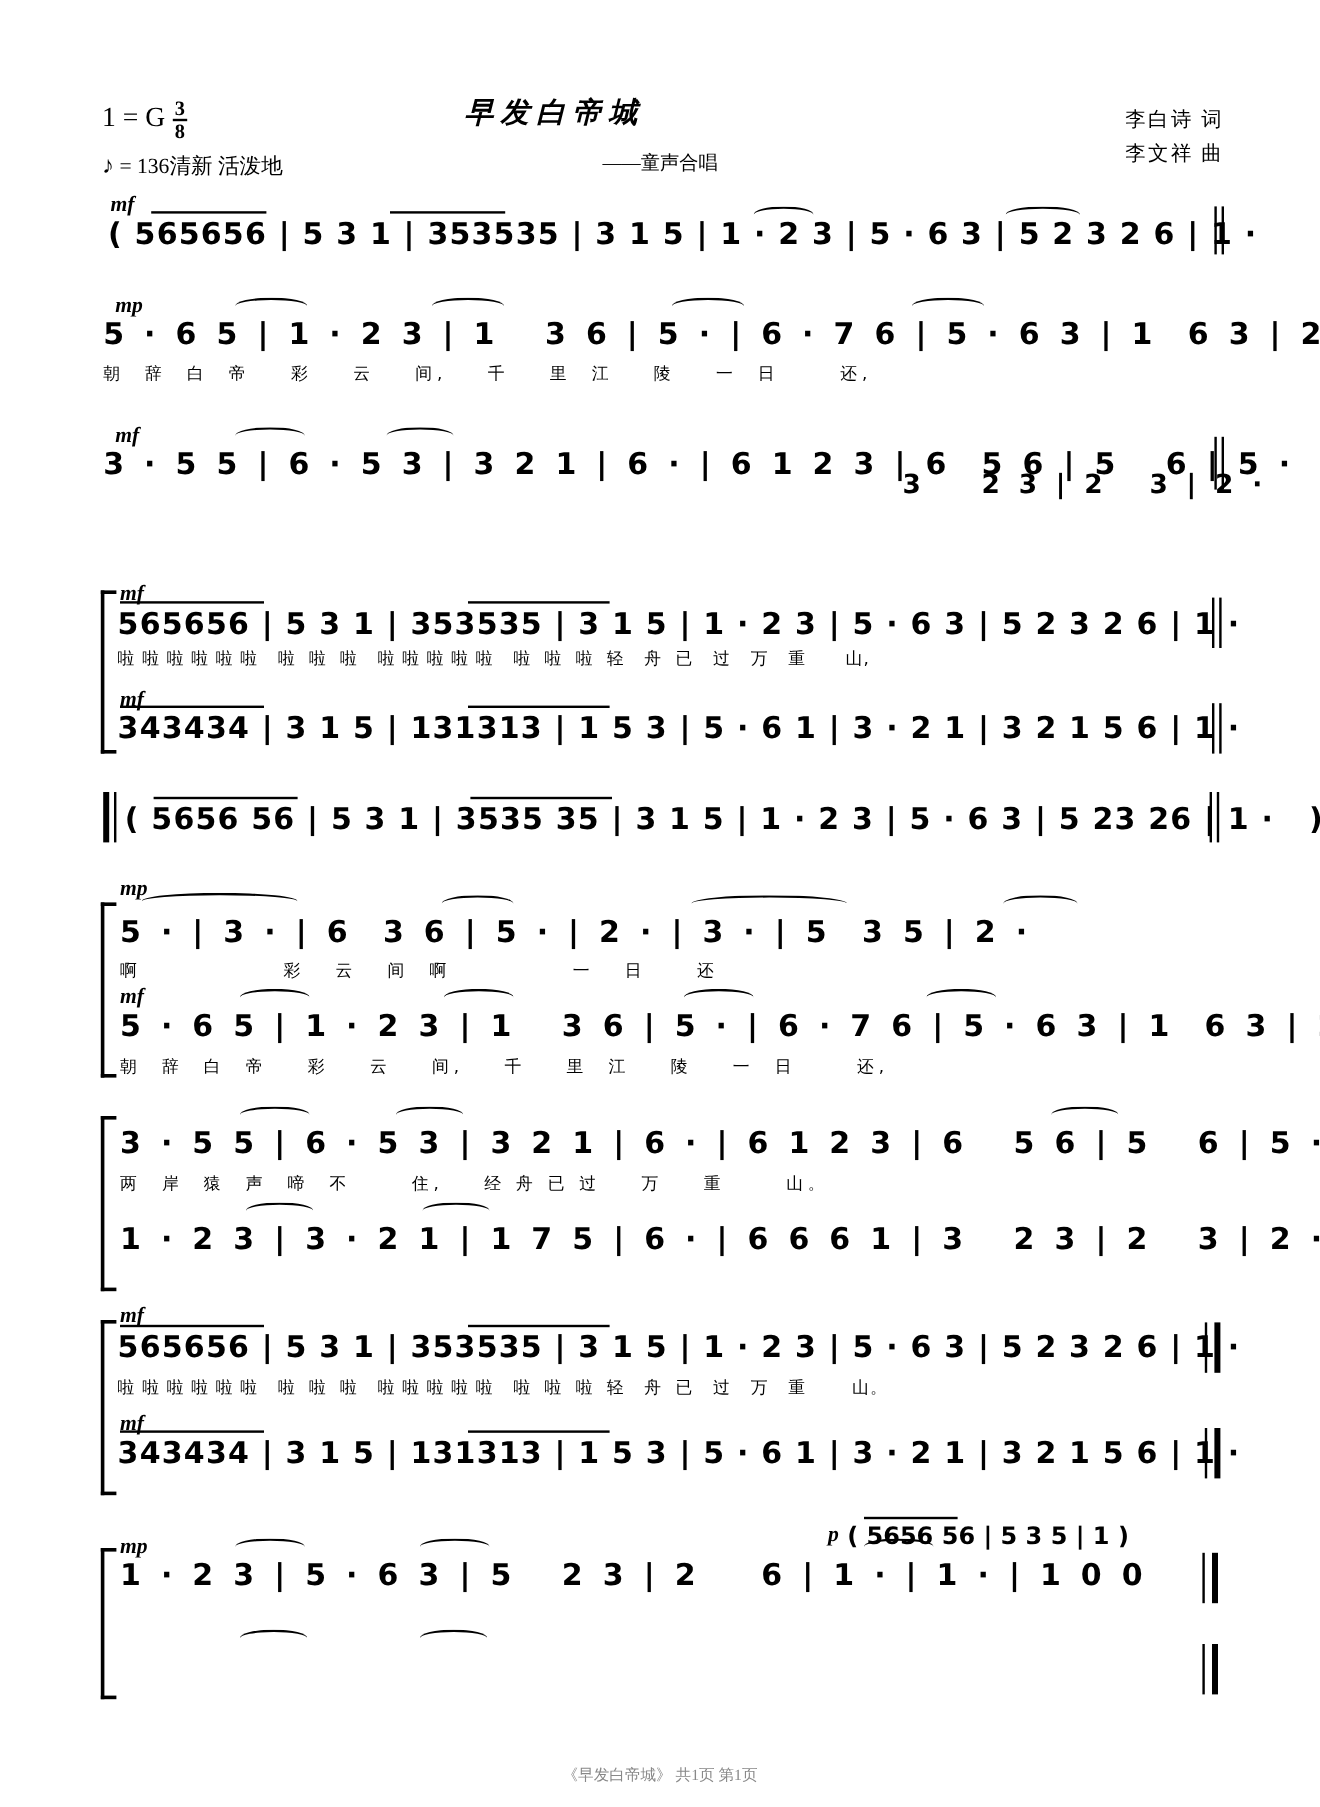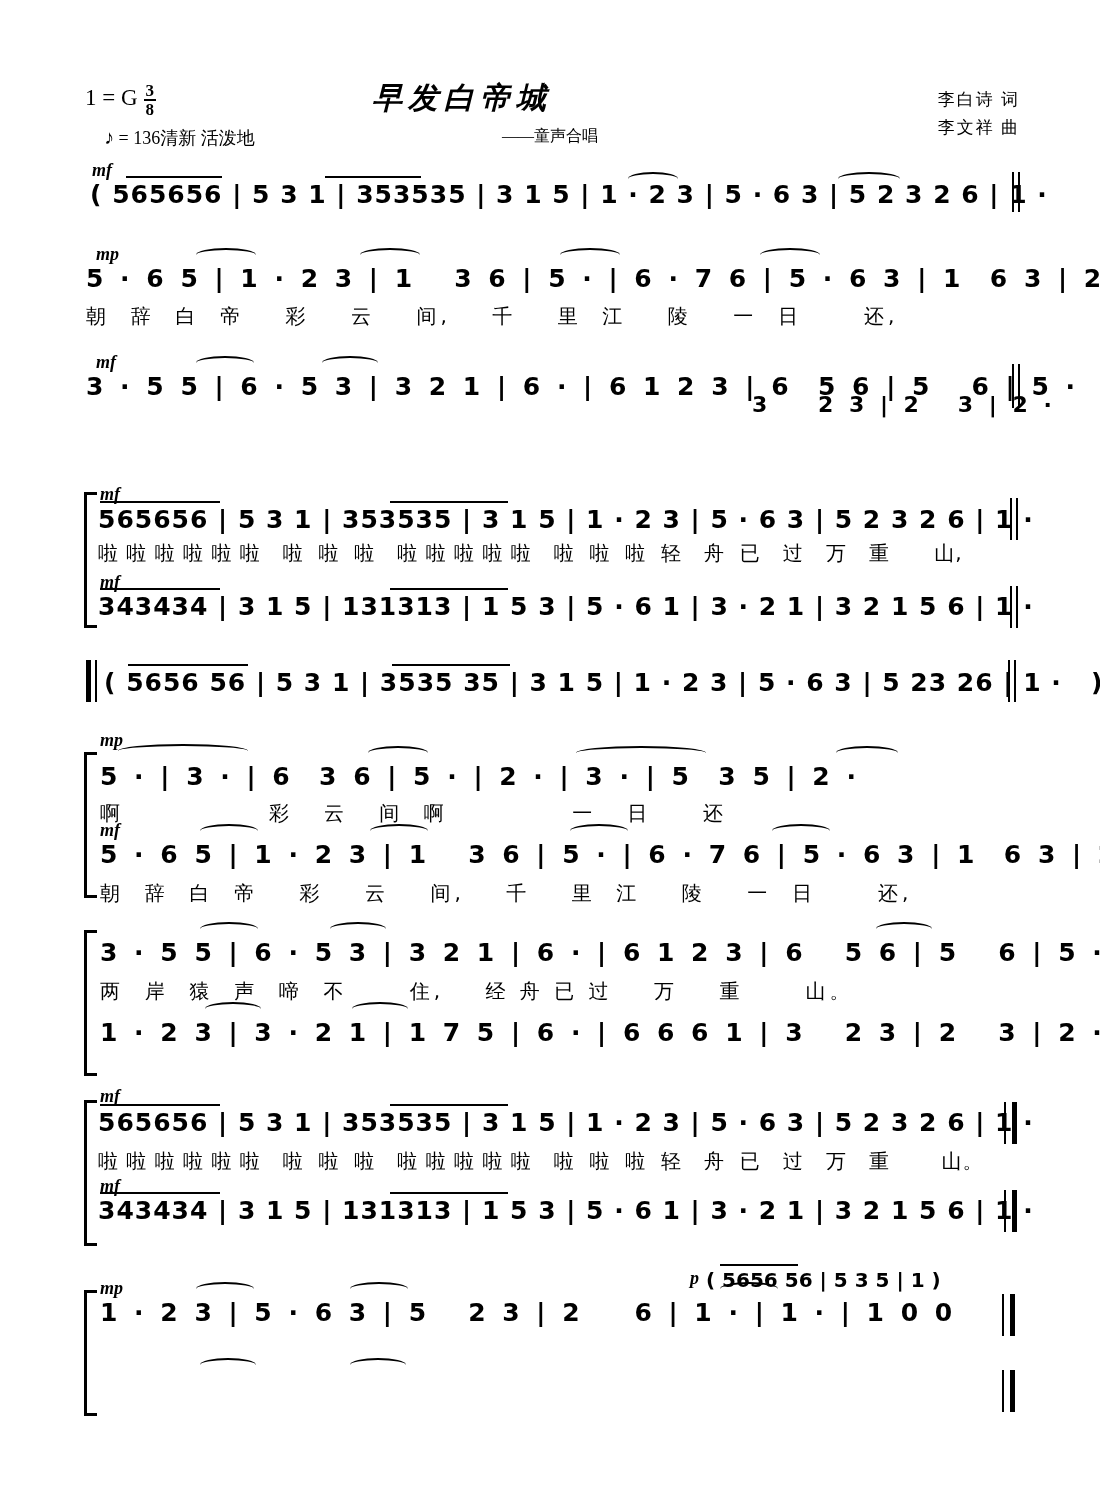--- a/index.html
+++ b/index.html
@@ -4,29 +4,29 @@
 <style>
   html,body{margin:0;padding:0;background:#ffffff;}
   body{width:1100px;height:1506px;position:relative;font-family:"Liberation Serif",serif;color:#000;}
   .page{position:relative;width:1100px;height:1506px;overflow:hidden;}
 
   
   .keysig{position:absolute;left:85px;top:82px;font-size:23px;font-family:"Liberation Serif",serif;}
   .keysig .frac{display:inline-block;vertical-align:middle;margin-left:6px;font-size:15px;line-height:1;text-align:center;}
   .keysig .frac .num{display:block;border-bottom:2px solid #000;padding:0 2px;font-size:17px;font-weight:bold;}
   .keysig .frac .den{display:block;padding:0 2px;font-size:17px;font-weight:bold;}
-  .tempo{position:absolute;left:85px;top:126px;font-size:18px;margin-left:19px;}
+  .tempo{position:absolute;left:85px;top:126px;font-size:18px;}
   .tempo .note{font-size:20px;}
-  .title{position:absolute;left:0;top:78px;width:924px;text-align:center;font-size:30px;font-weight:bold;letter-spacing:6px;font-family:"DejaVu Sans",sans-serif;font-style:italic;}
+  .title{position:absolute;left:0;top:78px;width:924px;text-align:center;font-size:24px;font-weight:bold;letter-spacing:6px;font-family:"DejaVu Sans",sans-serif;font-style:italic;}
   .subtitle{position:absolute;left:0;top:126px;width:1100px;text-align:center;font-size:16px;}
   .credit1{position:absolute;right:80px;top:88px;font-size:17px;letter-spacing:2px;}
   .credit2{position:absolute;right:80px;top:116px;font-size:17px;letter-spacing:2px;}
   .dyn{position:absolute;font-style:italic;font-weight:bold;font-family:"Liberation Serif",serif;font-size:18px;}
   .notes{position:absolute;font-size:25px;font-weight:bold;font-family:"DejaVu Sans",sans-serif;white-space:pre;letter-spacing:0px;}
-  .lyr{position:absolute;font-size:20px;white-space:pre;letter-spacing:0px;font-family:"DejaVu Sans",sans-serif;}
+  .lyr{position:absolute;font-size:14px;white-space:pre;letter-spacing:0px;font-family:"DejaVu Sans",sans-serif;}
   .bracket{position:absolute;border-left:3px solid #000;border-top:3px solid #000;border-bottom:3px solid #000;width:10px;}
   .dblbar{position:absolute;width:2px;background:#000;}
   .thickbar{position:absolute;width:5px;background:#000;}
   .slur{position:absolute;border-top:2px solid #000;border-radius:50%;height:12px;}
   .beam{position:absolute;height:2px;background:#000;}
   .footer{position:absolute;left:0;bottom:18px;width:1100px;text-align:center;font-size:13px;color:#888;}
 </style>
 </head>
 <body>
 
@@ -142,13 +142,14 @@
   <div class="dyn" style="left:690px;top:1268px;">p</div>
   <div class="notes" style="left:706px;top:1268px;font-size:20px;letter-spacing:0px;">( 5656 56 | 5 3 5 | 1 )</div>
   <div class="beam" style="left:720px;top:1264px;width:78px;"></div>
   <div class="slur" style="left:200px;top:1358px;width:56px;"></div>
   <div class="slur" style="left:350px;top:1358px;width:56px;"></div>
   <div class="dblbar" style="left:1002px;top:1294px;height:42px;"></div>
   <div class="thickbar" style="left:1010px;top:1294px;height:42px;"></div>
   <div class="dblbar" style="left:1002px;top:1370px;height:42px;"></div>
   <div class="thickbar" style="left:1010px;top:1370px;height:42px;"></div>
 
+  <div class="footer">《早发白帝城》 共1页 第1页</div>
 </div>
 
 </body></html>

